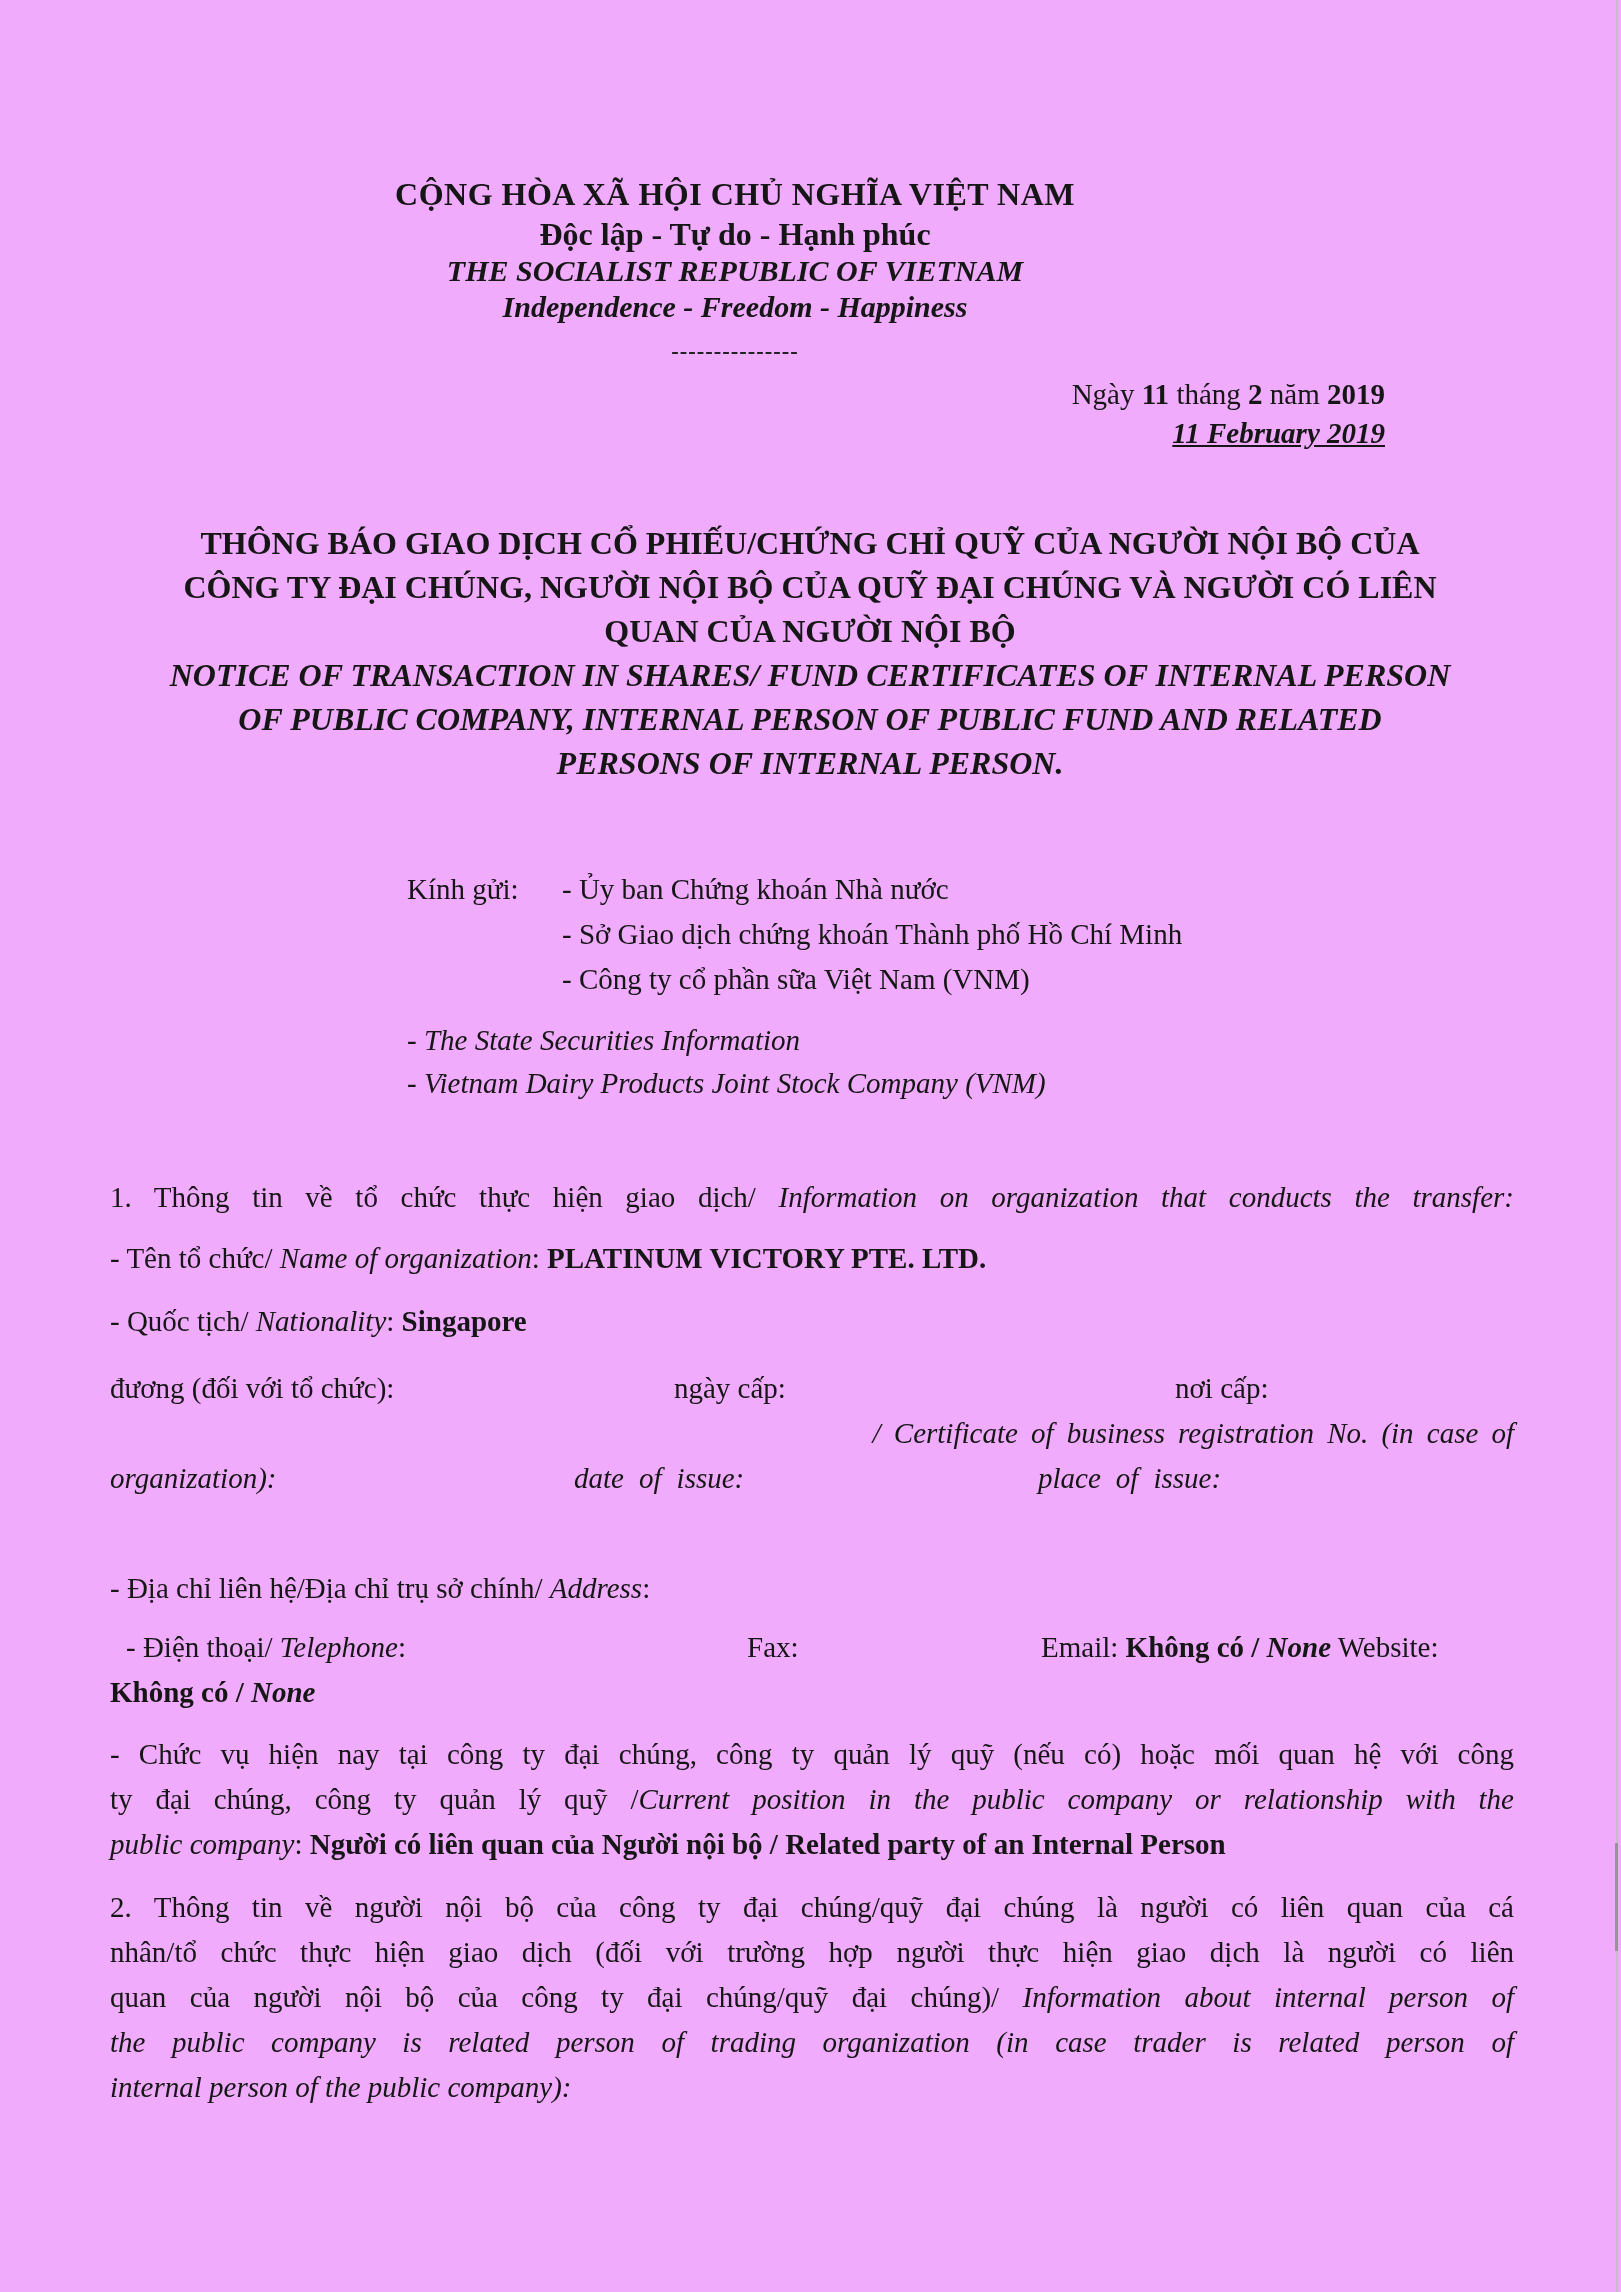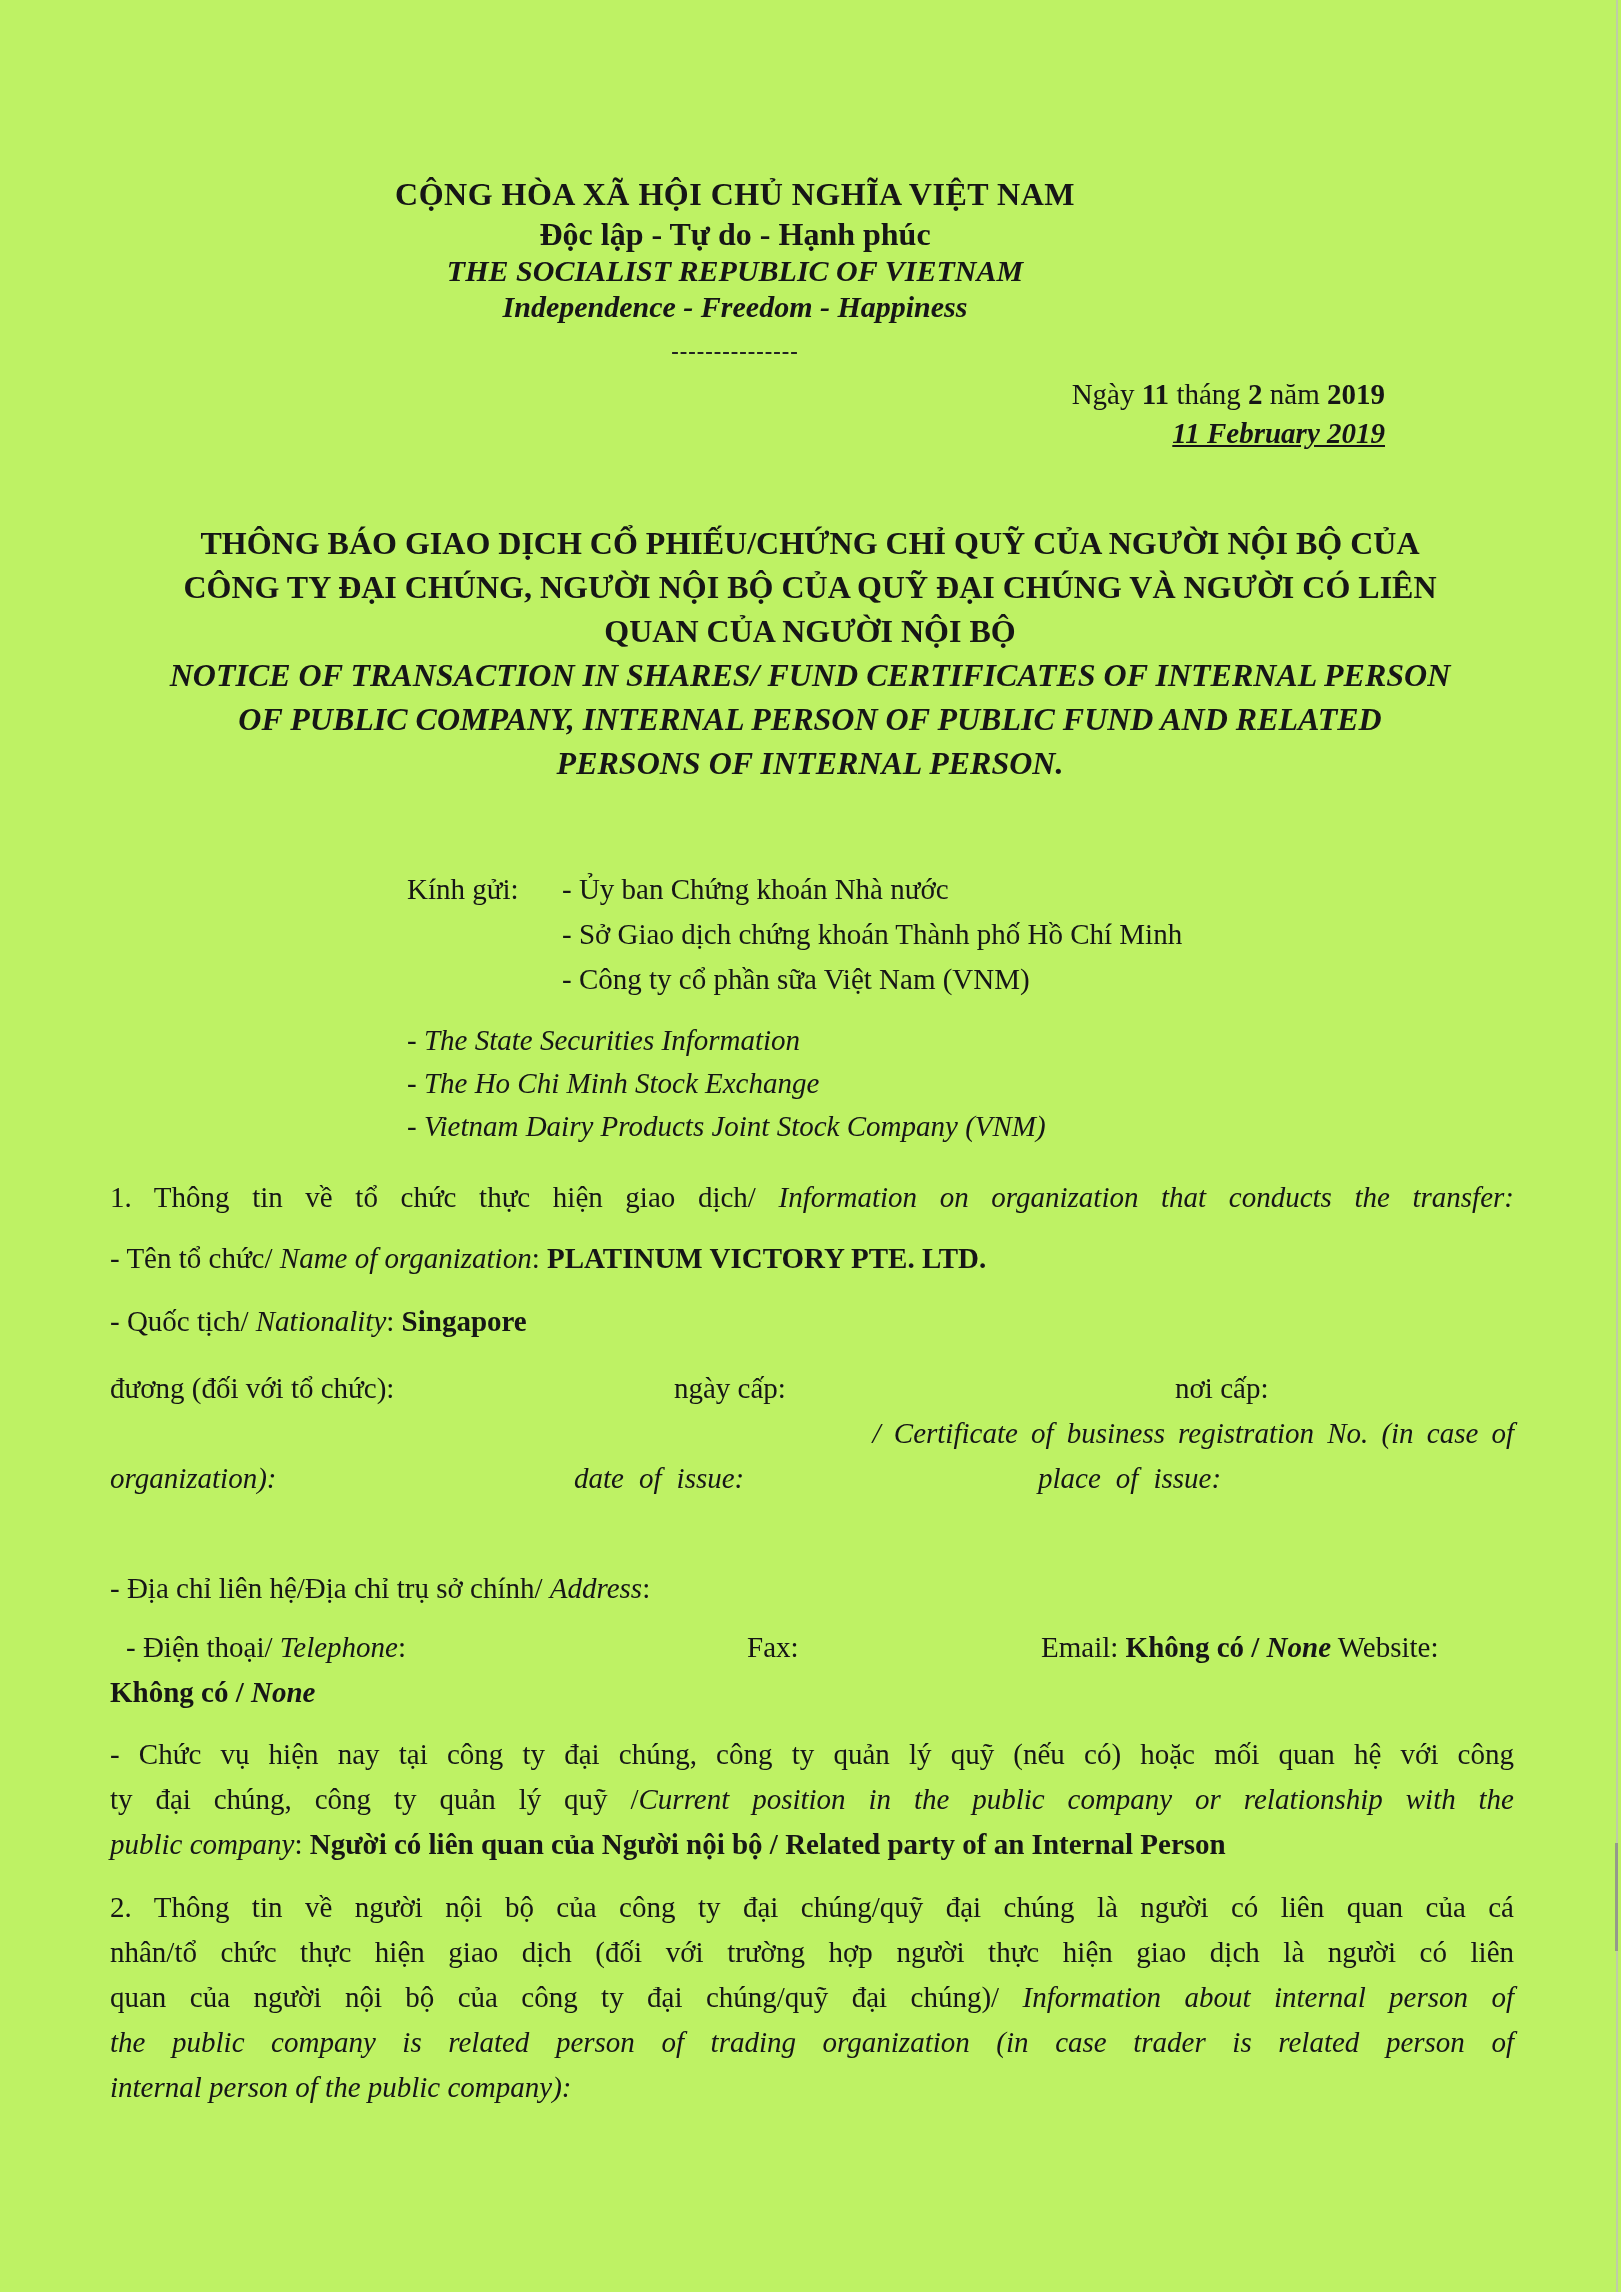--- a/index.html
+++ b/index.html
@@ -1,19 +1,19 @@
 <!DOCTYPE html>
 <html><head>
 <meta charset="utf-8">
 <style>
   html,body{margin:0;padding:0;background:#e8e8e8;}
   .page{
     position:relative;
     width:1621px;height:2293px;
-    background:#bef264;
+    background:#f0abfc;
     color:#161616;
     font-family:"Liberation Serif","DejaVu Serif",serif;
     overflow:hidden;
   }
   .b{font-weight:bold;}
   .i{font-style:italic;}
   .bi{font-weight:bold;font-style:italic;}
 
   
   .header{position:absolute;left:294px;top:173px;width:882px;text-align:center;font-weight:bold;}
@@ -89,21 +89,20 @@
     <div class="sal-items">
       <div>- Ủy ban Chứng khoán Nhà nước</div>
       <div>- Sở Giao dịch chứng khoán Thành phố Hồ Chí Minh</div>
       <div>- Công ty cổ phần sữa Việt Nam (VNM)</div>
     </div>
   </div>
 
   <div class="sal sal-en">
     <div class="sal-items">
       <div>- The State Securities Information</div>
-      <div>- The Ho Chi Minh Stock Exchange</div>
       <div>- Vietnam Dairy Products Joint Stock Company (VNM)</div>
     </div>
   </div>
 
   <div class="body">
 
     <div class="p1 jline"><span>1. Thông tin về tổ chức thực hiện giao dịch/ </span><span class="i">Information on organization that conducts the transfer:</span></div>
 
     <div class="p2"><span>- Tên tổ chức/ </span><span class="i">Name of organization</span><span>: </span><span class="b">PLATINUM VICTORY PTE. LTD.</span></div>
 

